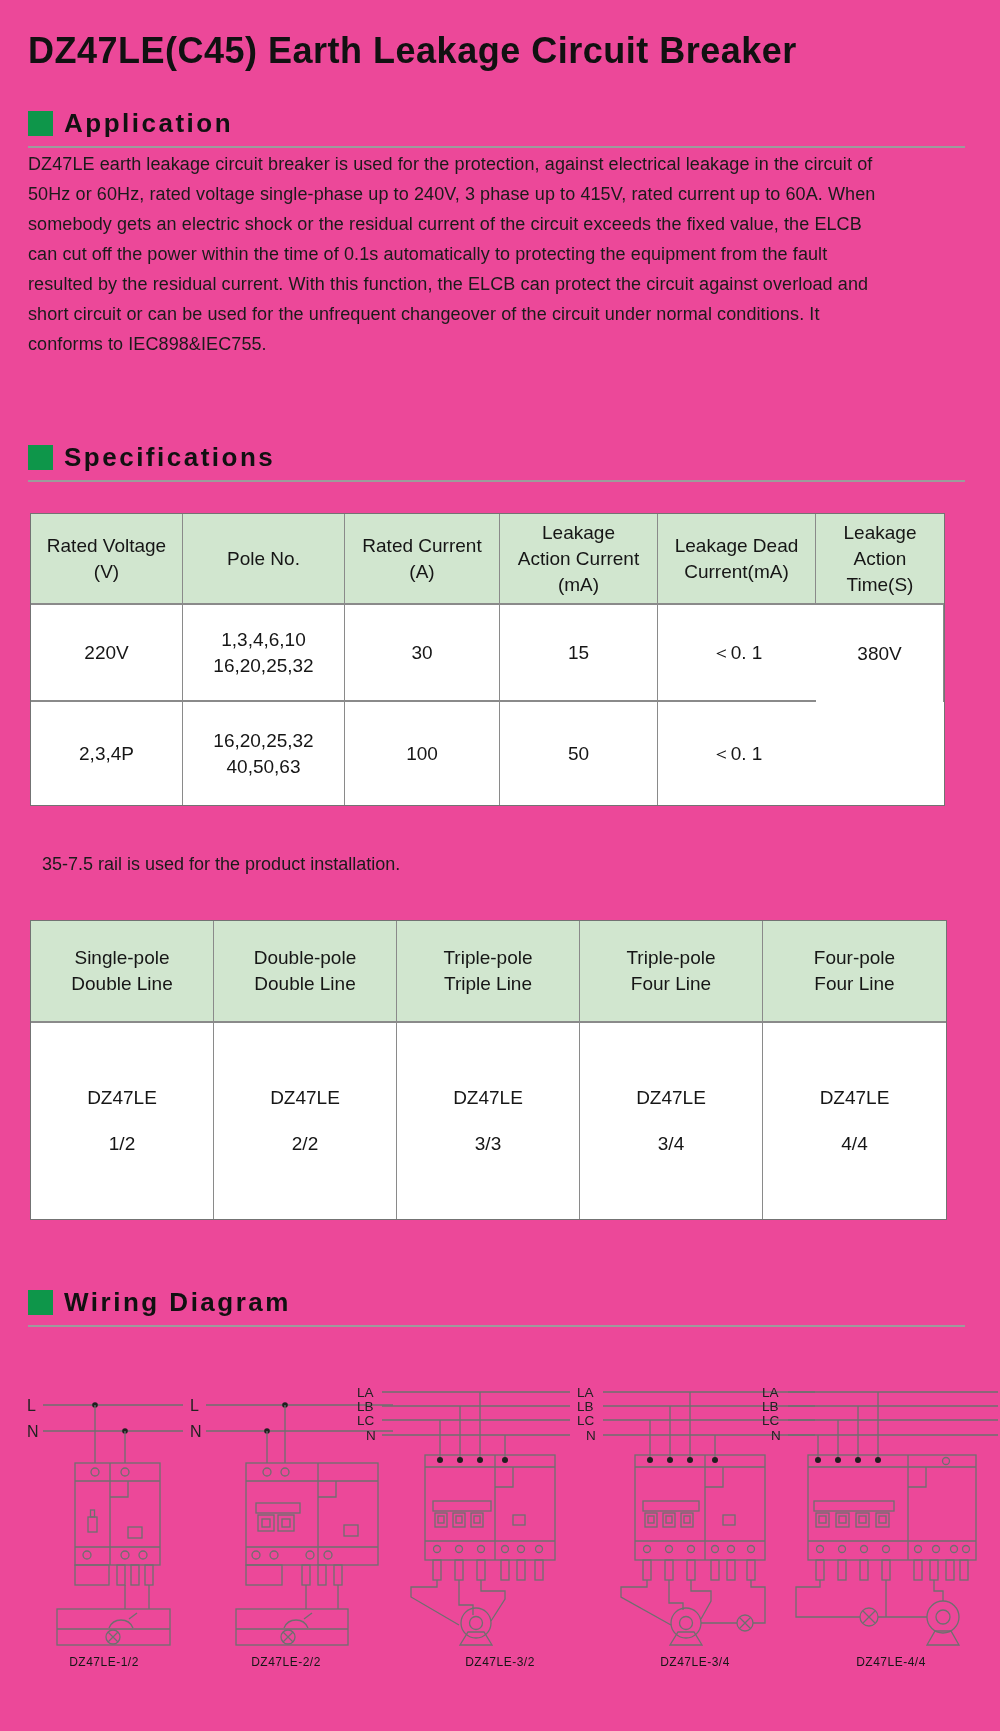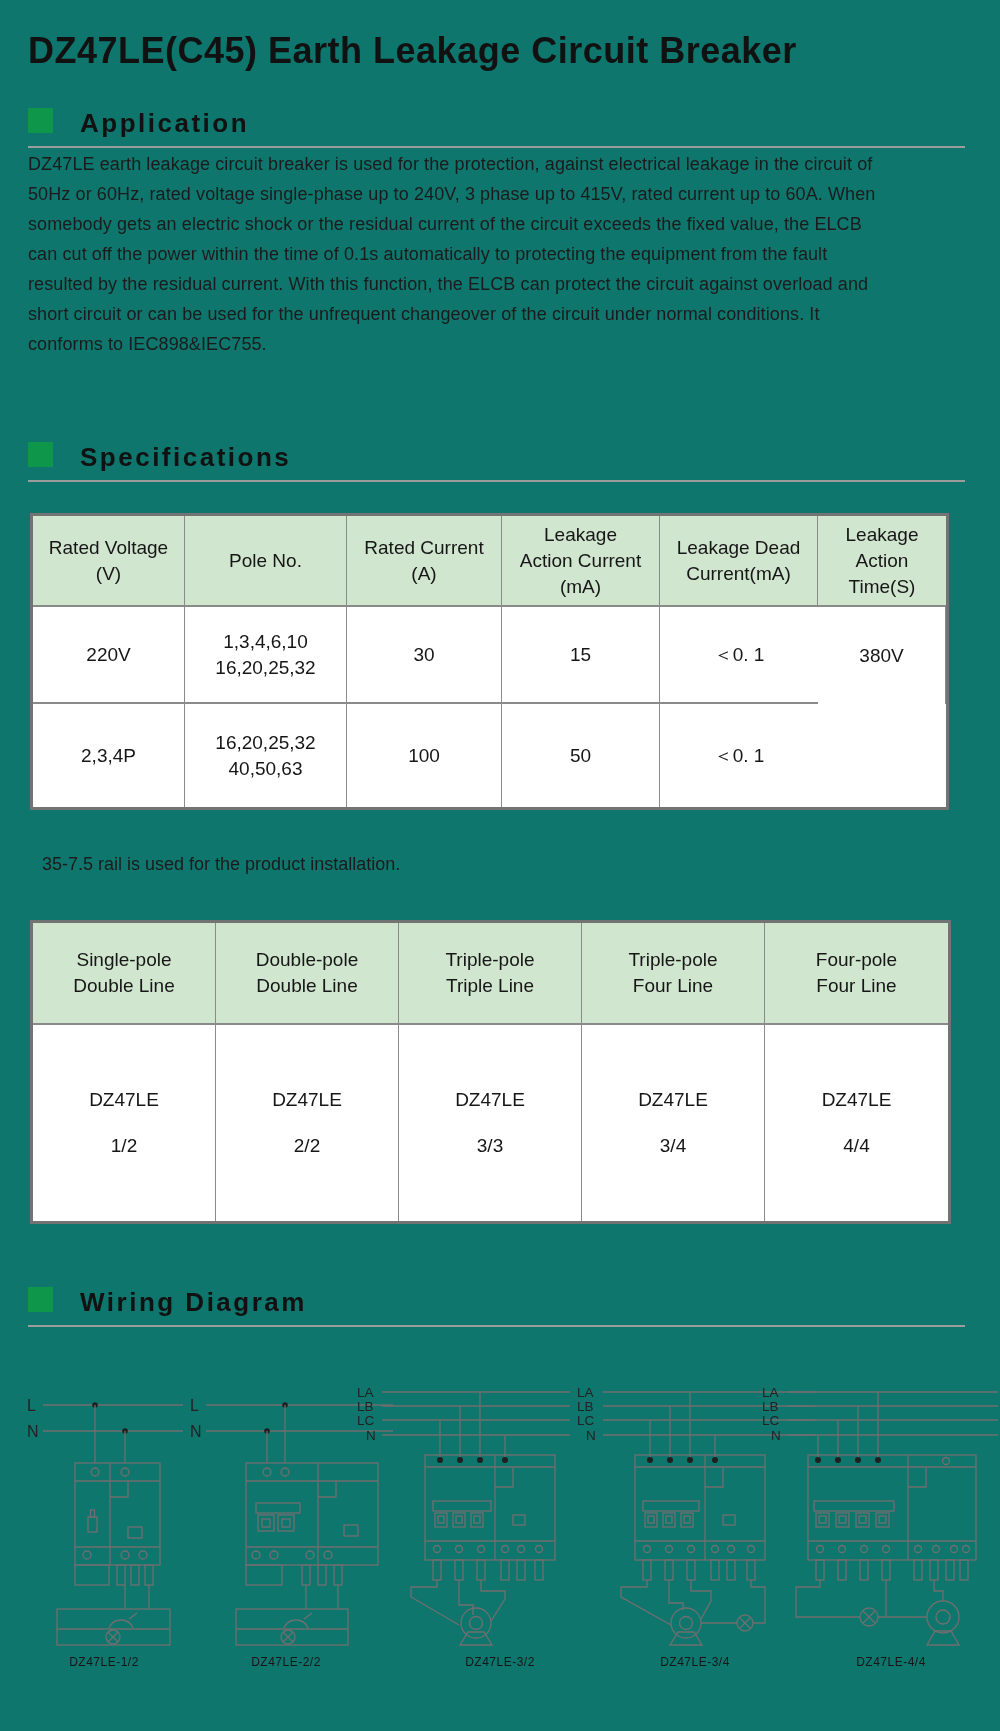--- a/index.html
+++ b/index.html
@@ -1,39 +1,39 @@
 <!DOCTYPE html>
 <html><head>
 <meta charset="utf-8">
 <style>
   html,body { margin:0; padding:0; background:#ffffff; }
   .page {
-    position:relative; width:1000px; height:1731px; background:#0f766e;
+    position:relative; width:1000px; height:1731px; background:#ec4899;
     font-family:"Liberation Sans", sans-serif; color:#1a1a1a; overflow:hidden;
   }
   .title {
     position:absolute; left:28px; top:30px;
     font-size:36px; font-weight:bold; letter-spacing:0.5px; color:#111;
     white-space:nowrap;
   }
   .section { position:absolute; left:28px; width:937px; }
-  .section-head { display:flex; align-items:flex-start; gap:27px; }
+  .section-head { display:flex; align-items:center; gap:11px; }
   .sq { width:25px; height:25px; background:#0e964a; flex:0 0 auto; }
   .section-title { font-size:26px; font-weight:bold; letter-spacing:2.5px; color:#111; white-space:nowrap; }
   .rule { height:2px; background:#9c9c9c; margin-top:7px; }
   #sec-app    { top:108px; }
   #sec-spec   { top:442px; }
   #sec-wiring { top:1287px; }
   .para {
     position:absolute; left:28px; top:149px; width:848px;
     font-size:18px; line-height:30px; color:#1b1b1b; letter-spacing:0.1px;
   }
   .note { position:absolute; left:30px; top:854px; font-size:18px; color:#1b1b1b;margin-left:12px; }
 
-  .grid-table { position:absolute; display:grid; background:#fff; border:3px solid #737373; }
+  .grid-table { position:absolute; display:grid; background:#fff; border:1px solid #737373; }
   .cell {
     border-right:1px solid #8a8a8a; border-bottom:2px solid #8a8a8a;
     display:flex; flex-direction:column; align-items:center; justify-content:center;
     font-size:19px; line-height:26px; color:#161616; text-align:center;
   }
   .cell.last-col { border-right:none; }
   .cell.last-row { border-bottom:none; }
   .th { background:#d1e6cf; }
   #spec-table {
     left:30px; top:513px;

